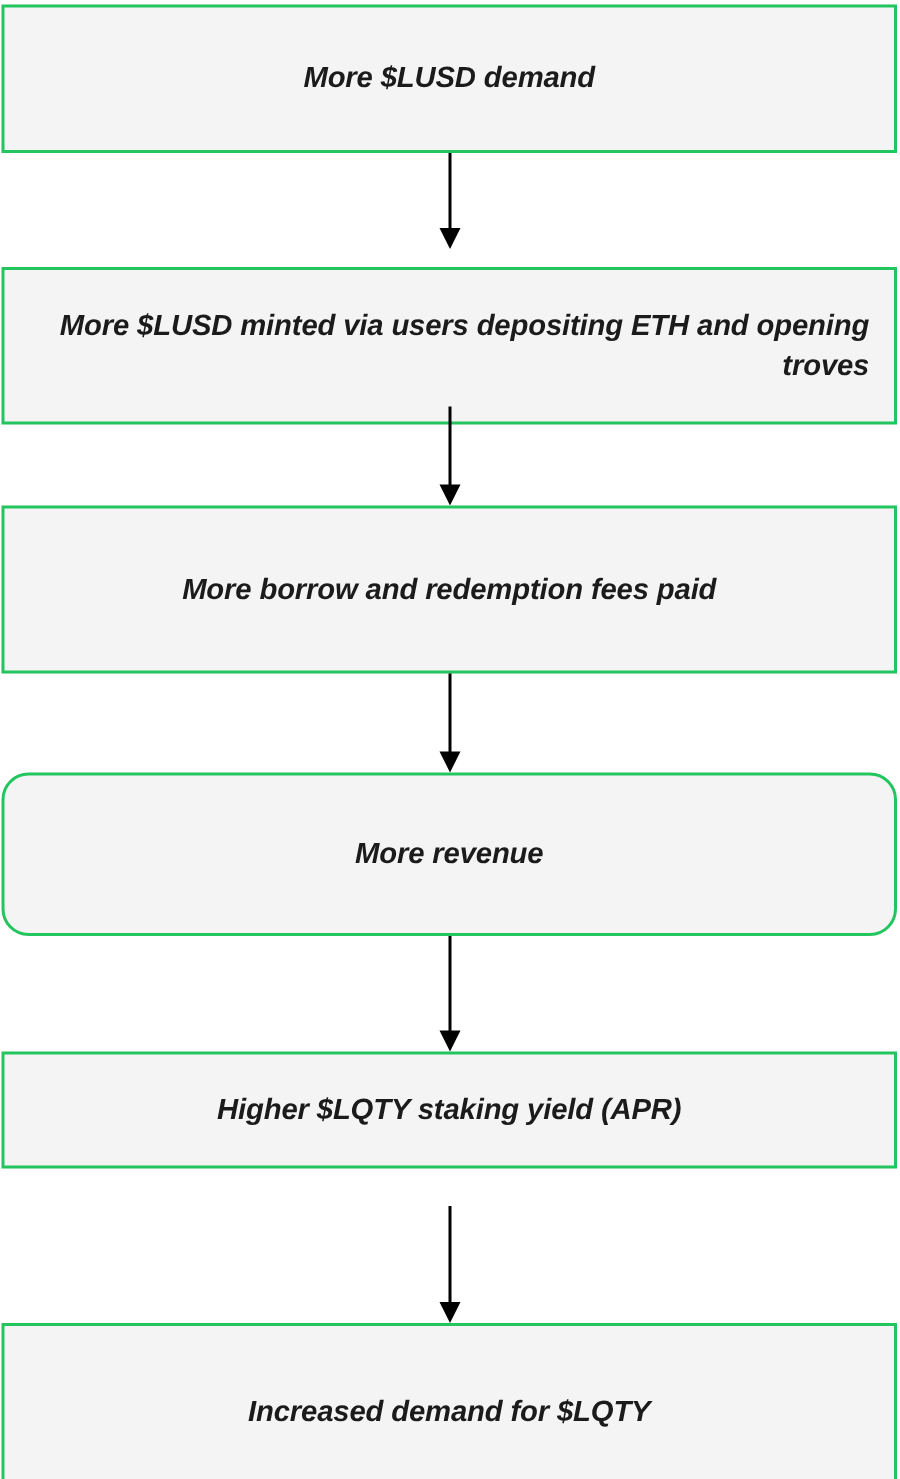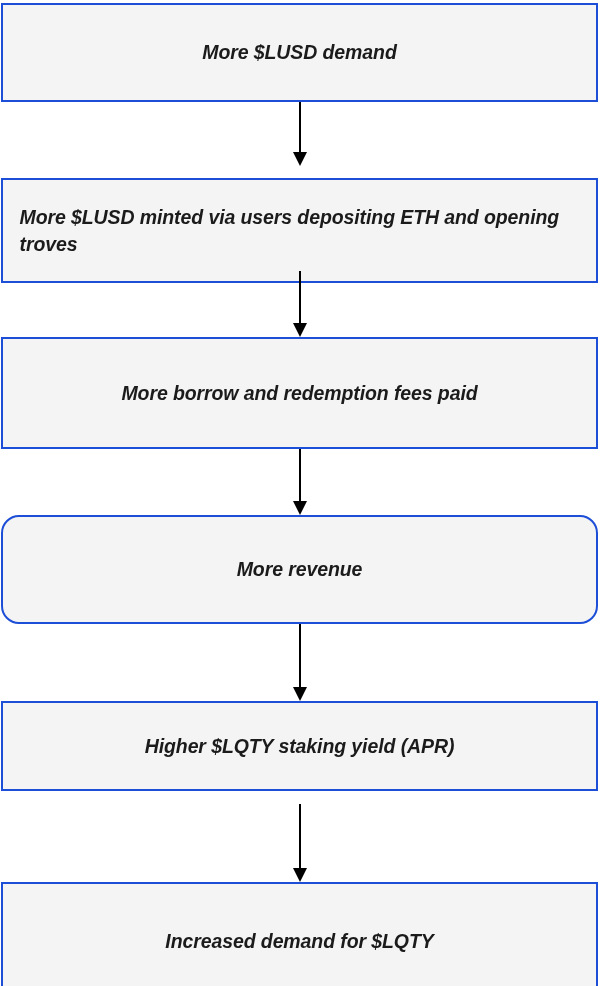--- a/index.html
+++ b/index.html
@@ -19,45 +19,45 @@
     height: 986px;
     background: #ffffff;
     box-sizing: border-box;
   }
   .node {
     position: absolute;
     left: 1px;
     width: 597px;
     box-sizing: border-box;
     background: #f4f4f4;
-    border: 2px solid #1d4ed8;
+    border: 2px solid #22c55e;
     display: flex;
     align-items: center;
     justify-content: center;
-    text-align: left;
+    text-align: right;
   }
   .node-label {
     font-family: "Liberation Sans", sans-serif;
     font-weight: bold;
     font-style: italic;
     font-size: 19.5px;
     line-height: 27px;
     color: #1b1b1b;
     letter-spacing: -0.1px;
     padding: 0 14px;
     display: block;
     max-width: 560px;
   }
 
   
   .node-1 { top: 3px;   height: 99px; }
   .node-2 { top: 178px; height: 105px; }
   .node-3 { top: 337px; height: 112px; }
   .node-4 { top: 515px; height: 109px; border-radius: 18px; }
-  .node-5 { top: 701px; height: 90px; }
+  .node-5 { top: 701px; height: 78px; }
   .node-6 { top: 882px; height: 118px; }
 
   
   .connector {
     position: absolute;
     left: 293px;
     width: 14px;
   }
   .connector .stem {
     position: absolute;

